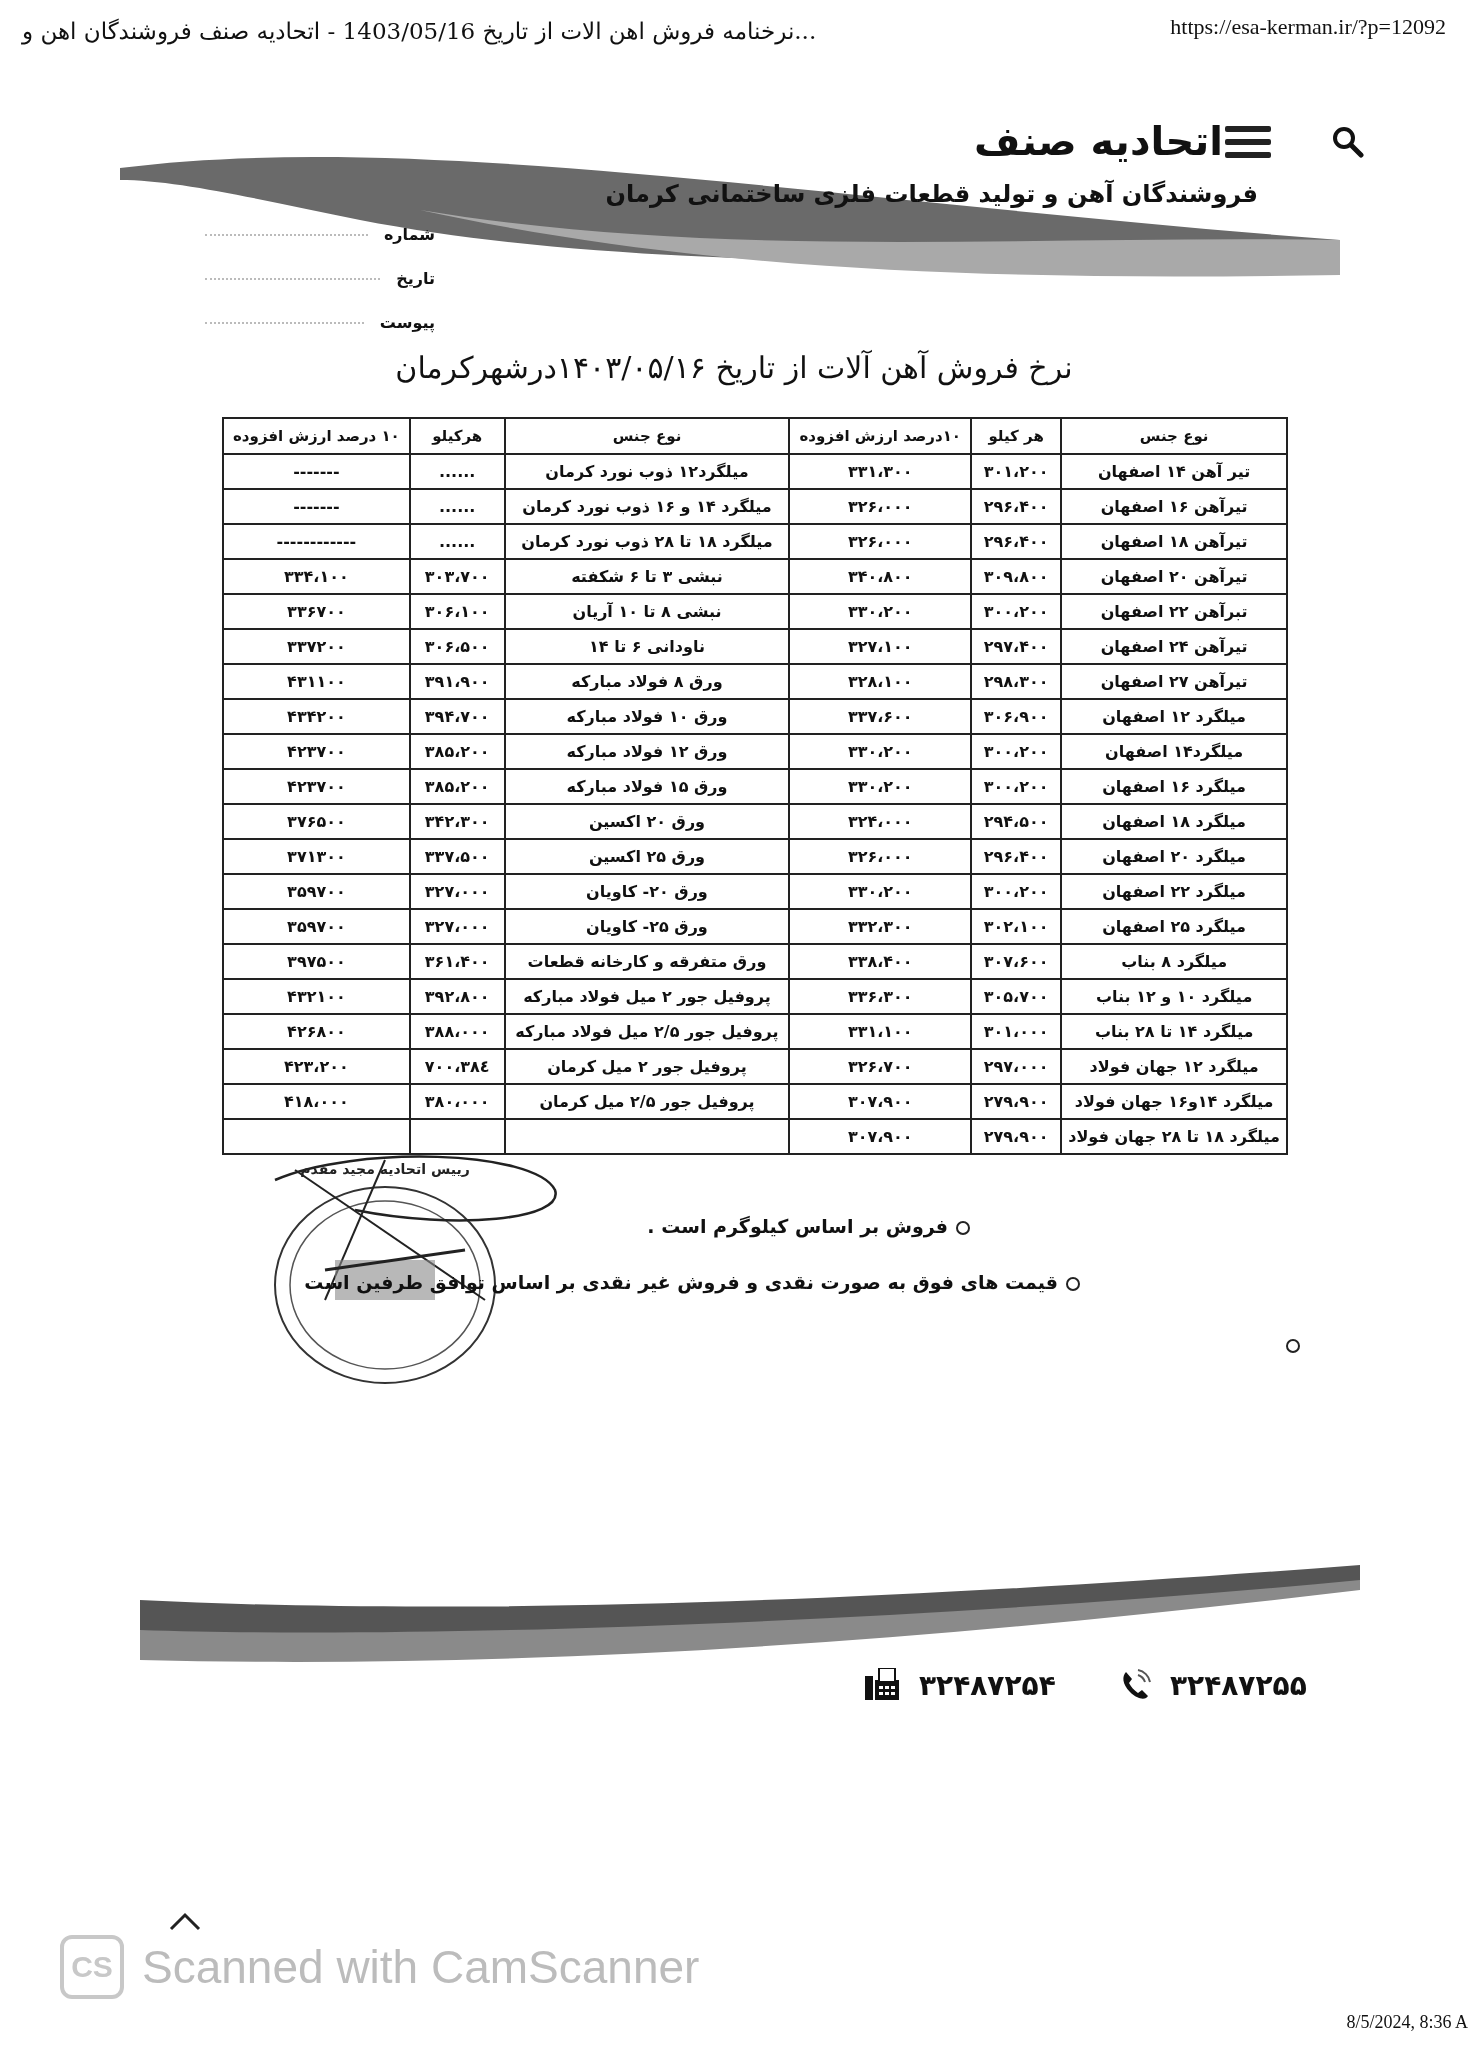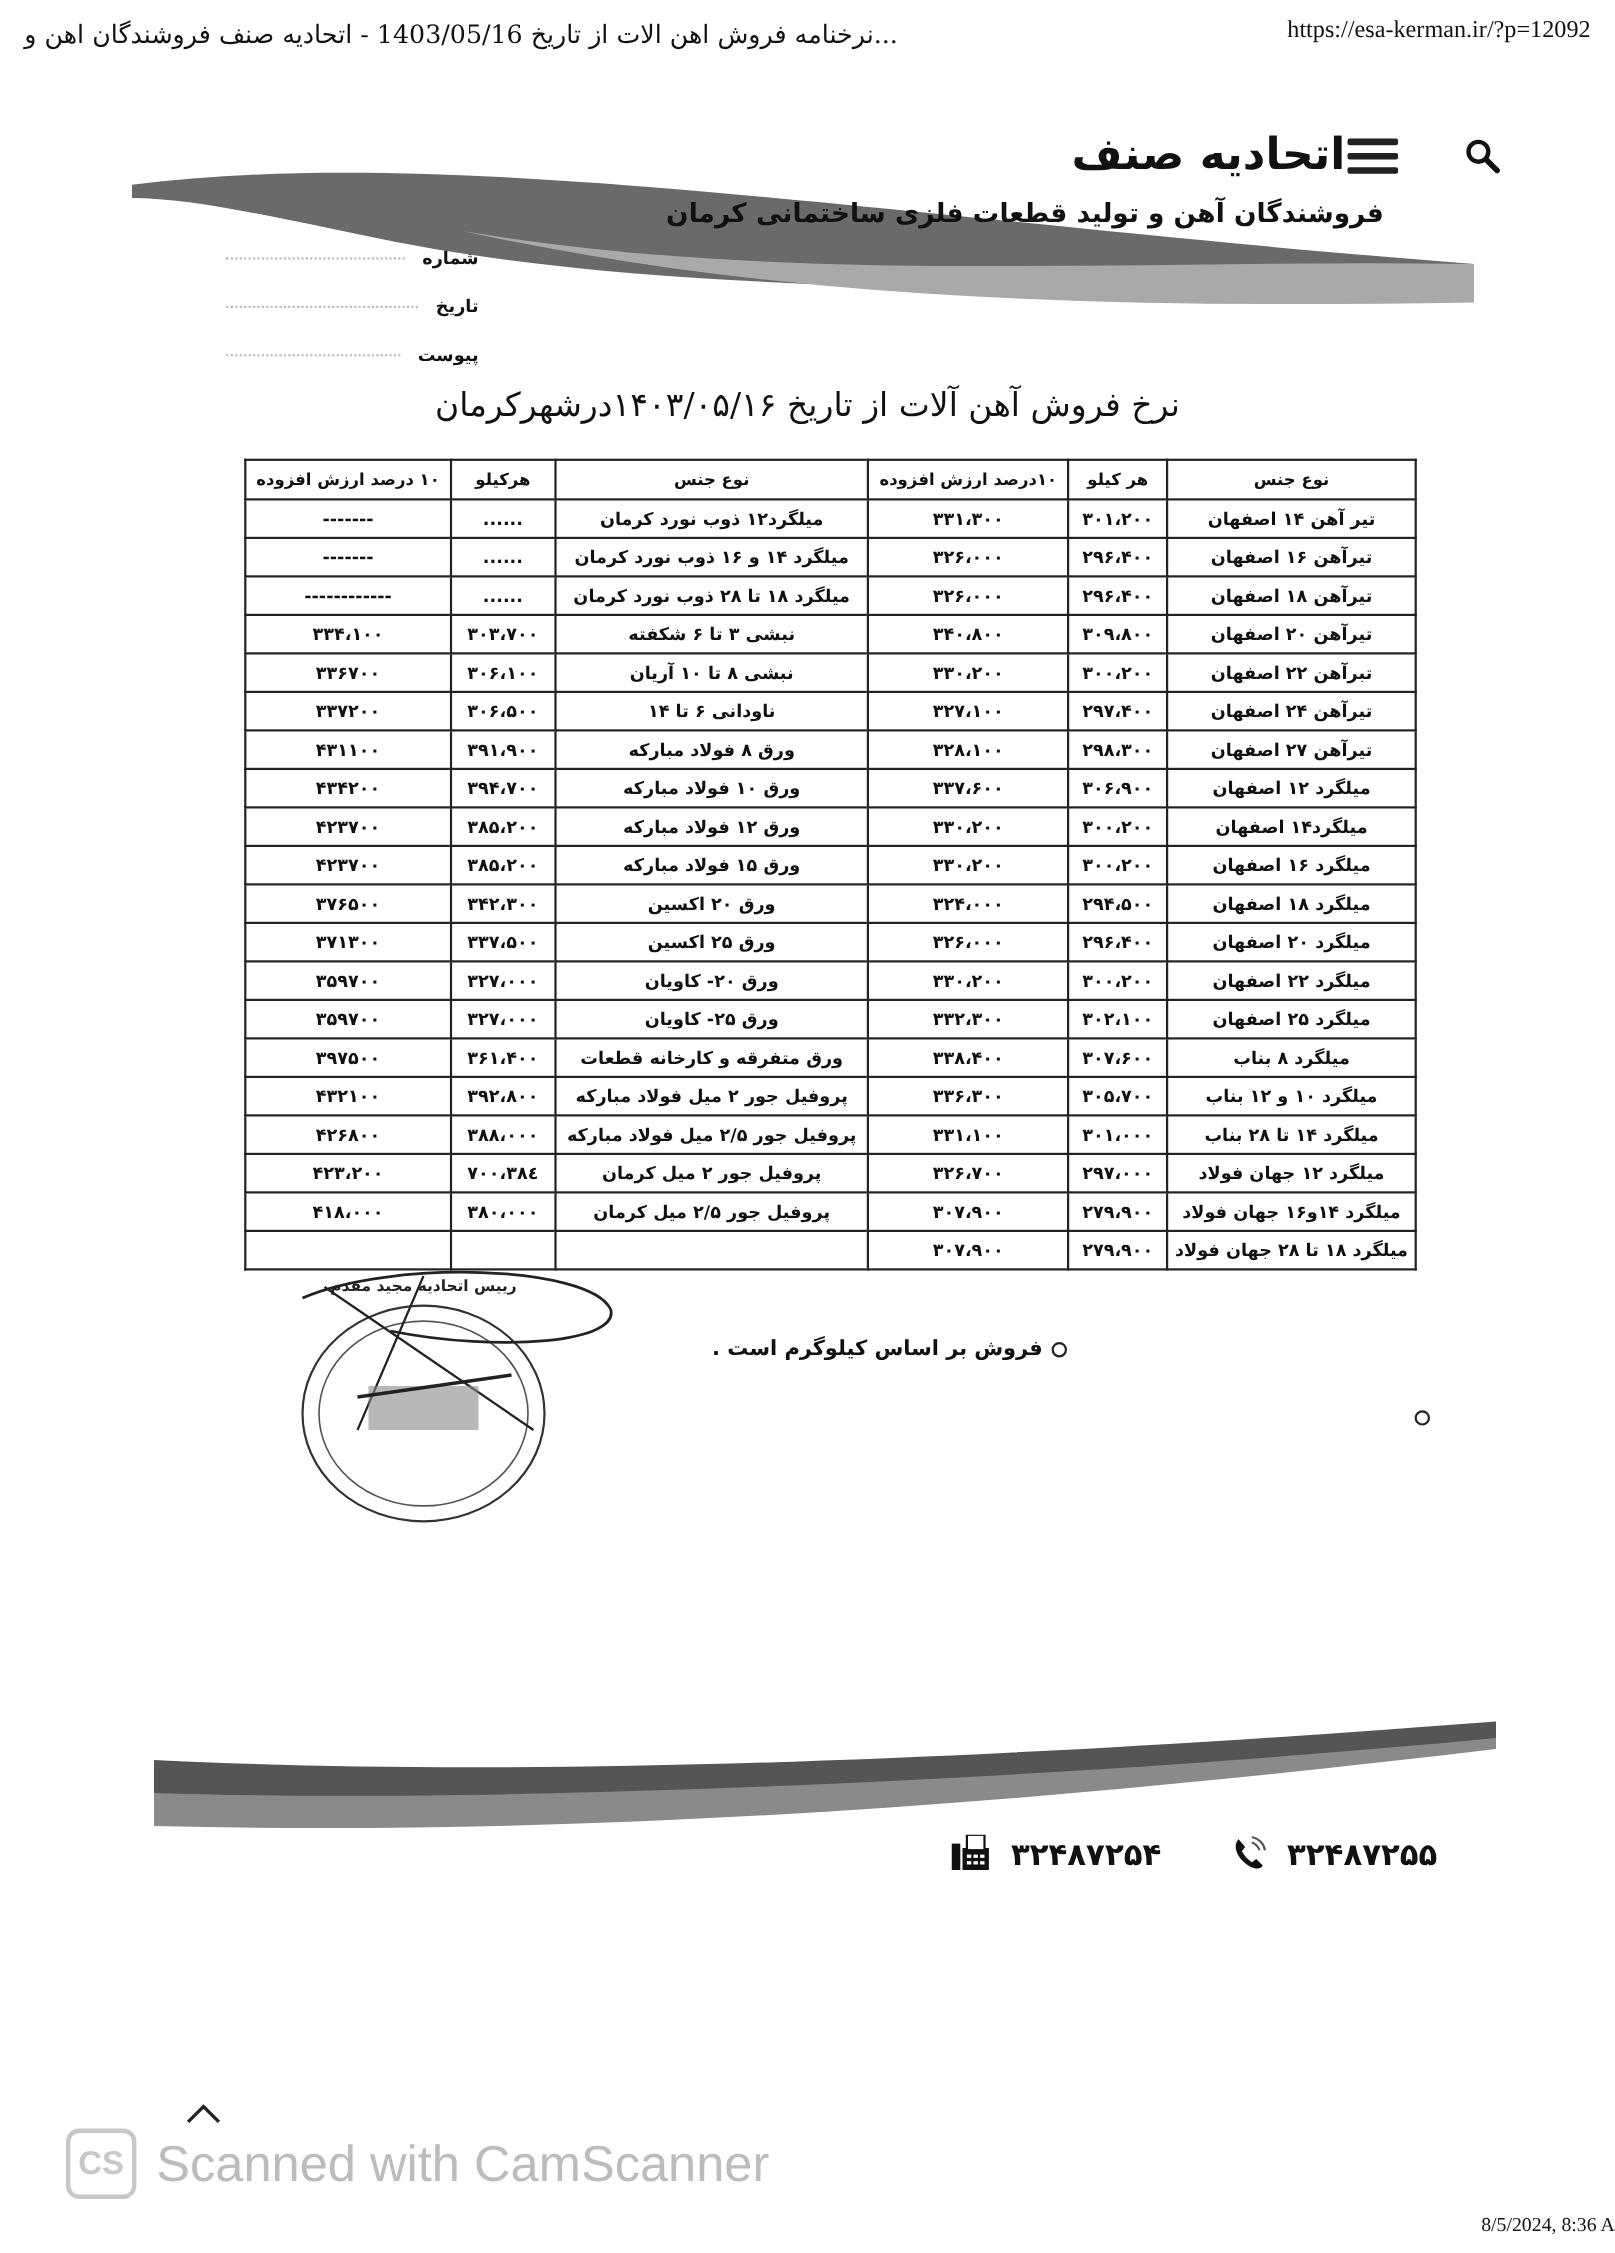--- a/index.html
+++ b/index.html
@@ -278,20 +278,21 @@
   <path d="M40 30 C 120 -5, 300 0, 320 40 C 330 70, 220 80, 120 60" fill="none" stroke="#222" stroke-width="2.5"></path>
   <path d="M60 20 L 250 150" stroke="#222" stroke-width="2"></path>
   <path d="M150 10 L 90 150" stroke="#222" stroke-width="2"></path>
   <rect x="100" y="110" width="100" height="40" fill="#888" opacity="0.6"></rect>
   <path d="M90 120 L 230 100" stroke="#222" stroke-width="3"></path>
   <text x="150" y="24" text-anchor="middle" font-size="14" font-weight="bold" fill="#222" font-family="DejaVu Sans, sans-serif">رییس اتحادیه مجید مقدم</text>
 </svg>
 
 <div class="notes">
   <div class="note n1"><span class="bullet"></span><span>فروش بر اساس کیلوگرم است .</span></div>
+  <div class="note n3"><span class="bullet"></span><span>قیمت های فوق به صورت نقدی و فروش غیر نقدی بر اساس توافق طرفین است</span></div>
   <div class="note n4"><span class="bullet"></span></div>
 </div>
 
 <svg class="swoosh" style="left:140px;top:1560px" width="1220" height="110" viewBox="0 0 1220 110">
   <path d="M0 50 C 300 70, 700 50, 1220 10 L 1220 30 C 800 80, 400 110, 0 100 Z" fill="#8a8a8a"></path>
   <path d="M0 40 C 300 55, 700 45, 1220 5 L 1220 20 C 800 60, 300 80, 0 70 Z" fill="#555"></path>
 </svg>
 
 <div class="contact fax">
   <svg width="36" height="34" viewBox="0 0 36 34">

